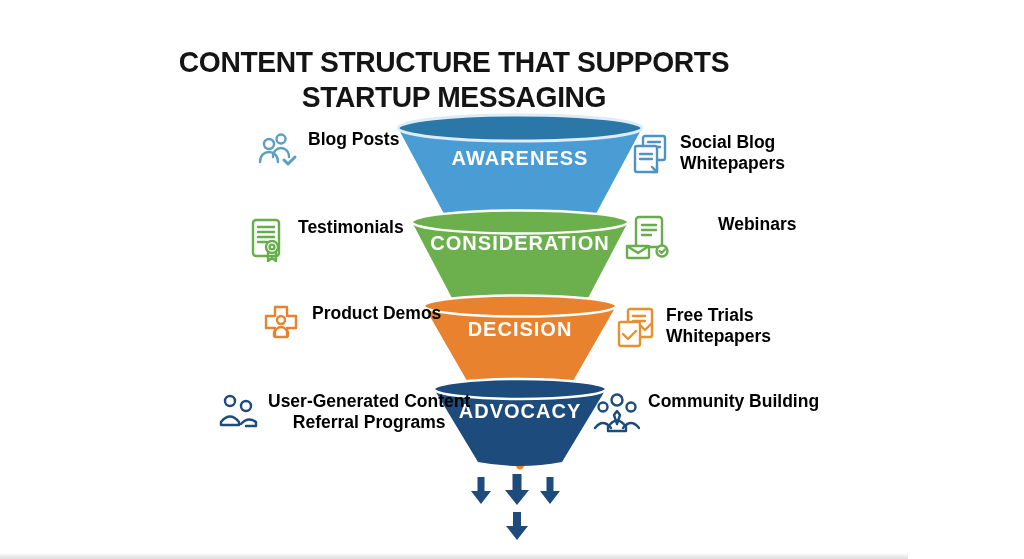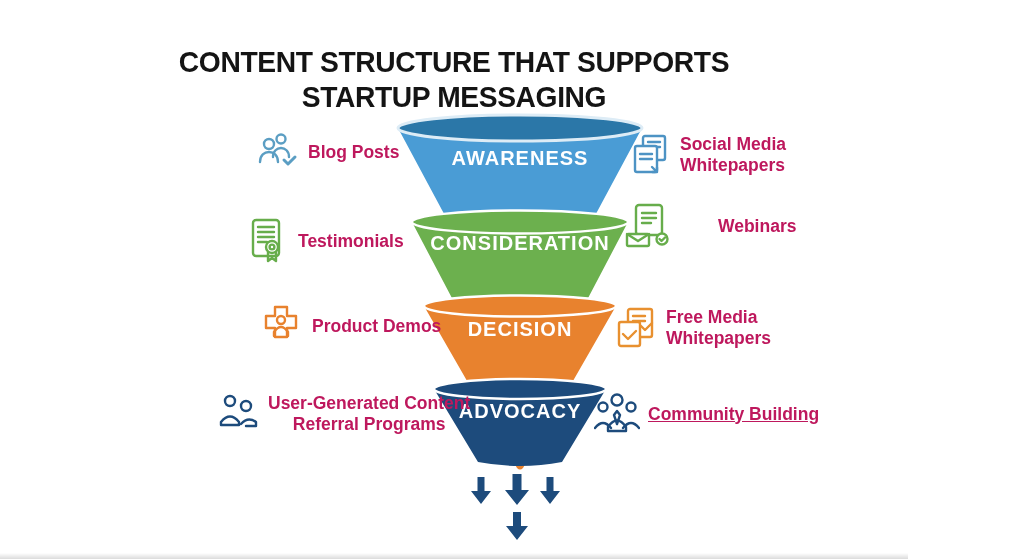--- a/index.html
+++ b/index.html
@@ -5,22 +5,22 @@
   html,body{margin:0;padding:0;background:#ffffff;}
   .canvas{position:relative;width:908px;height:559px;background:#ffffff;overflow:hidden;
           font-family:"Liberation Sans",sans-serif;}
   .title{position:absolute;top:24px;left:0;width:100%;text-align:center;
          font-weight:bold;font-size:30px;line-height:35px;color:#141414;
          letter-spacing:-0.4px;transform:scaleX(.94);transform-origin:50% 0;}
   .title span{display:block;}
   .funnel-svg{position:absolute;left:0;top:0;}
   .stage-label{font-family:"Liberation Sans",sans-serif;font-size:20px;font-weight:bold;
                letter-spacing:1px;}
-  .side-item{position:absolute;display:flex;align-items:center;gap:8px;
-             color:#be185d;font-size:17.5px;line-height:21px;font-weight:600;}
+  .side-item{position:absolute;display:flex;gap:8px;
+             color:#000000;font-size:17.5px;line-height:21px;font-weight:600;}
   .side-item .txt span{display:block;white-space:nowrap;}
   .side-item .txt.center-lines{text-align:center;}
   .icon{flex:0 0 auto;}
   .logo{position:absolute;left:933px;top:477px;width:84px;text-align:center;}
   .logo-text{font-size:21px;font-weight:bold;letter-spacing:-0.3px;margin-top:-1px;}
   .bottom-fade{position:absolute;left:0;bottom:0;width:100%;height:6px;
                background:linear-gradient(to bottom,rgba(0,0,0,0),rgba(0,0,0,0.14));}
 </style>
 </head>
 <body>
@@ -125,26 +125,26 @@
 
   <div class="side-item" style="left:628px;top:132px;">
     <svg class="icon" width="44" height="46" viewBox="0 0 44 46" fill="none" stroke-width="2.4" stroke-linecap="round" stroke-linejoin="round" stroke="#4d93c4">
       <rect x="15" y="4" width="22" height="24" rx="2"></rect>
       <path d="M20,10 h12 M20,15 h12"></path>
       <rect x="7" y="14" width="22" height="26" rx="2" fill="#ffffff"></rect>
       <path d="M12,22 h12 M12,27 h12"></path>
       <path d="M24,35 l5,5 m0,-4.5 v4.5 h-4.5"></path>
     </svg>
     <div class="txt">
-      <span>Social Media</span>
+      <span>Social Blog</span>
       <span>Whitepapers</span>
     </div>
   </div>
 
-  <div class="side-item" style="left:624px;top:202px;gap:48px;">
+  <div class="side-item" style="left:624px;top:214px;gap:48px;">
     <svg class="icon" width="46" height="48" viewBox="0 0 46 48" fill="none" stroke-width="2.4" stroke-linecap="round" stroke-linejoin="round" stroke="#67ad4b">
       <rect x="12" y="3" width="26" height="30" rx="3"></rect>
       <path d="M18,11 h14 M18,16 h14 M18,21 h9"></path>
       <rect x="3" y="32" width="22" height="12" rx="1.5" fill="#ffffff"></rect>
       <path d="M3,32 l11,7 l11,-7"></path>
       <circle cx="38" cy="37" r="5.5" fill="#ffffff"></circle>
       <path d="M35.5,37 l2,2 l3.5,-3.5"></path>
     </svg>
     <div class="txt">
       <span>Webinars</span>
@@ -154,26 +154,26 @@
 
   <div class="side-item" style="left:614px;top:305px;">
     <svg class="icon" width="44" height="46" viewBox="0 0 44 46" fill="none" stroke-width="2.4" stroke-linecap="round" stroke-linejoin="round" stroke="#e8902f">
       <rect x="14" y="4" width="24" height="28" rx="2"></rect>
       <path d="M19,11 h12 M19,16 h12"></path>
       <path d="M27,21 l4,4 l7,-7"></path>
       <rect x="5" y="17" width="21" height="24" rx="2" fill="#ffffff"></rect>
       <path d="M9,29 l5,5 l8,-8"></path>
     </svg>
     <div class="txt">
-      <span>Free Media</span>
+      <span>Free Trials</span>
       <span>Whitepapers</span>
     </div>
   </div>
 
-  <div class="side-item" style="left:594px;top:391px;text-decoration:underline;">
+  <div class="side-item" style="left:594px;top:391px;">
     <svg class="icon" width="46" height="46" viewBox="0 0 46 46" fill="none" stroke-width="2.4" stroke-linecap="round" stroke-linejoin="round" stroke="#1d4b7c">
       <circle cx="9" cy="16" r="4.5"></circle>
       <path d="M1,37 q8,-10 16,0"></path>
       <circle cx="37" cy="16" r="4.5"></circle>
       <path d="M29,37 q8,-10 16,0"></path>
       <circle cx="23" cy="9" r="5.5"></circle>
       <path d="M14,36 q9,-13 18,0 v4 h-18 z"></path>
       <path d="M23,20 l3,4 l-3,9 l-3,-9 z"></path>
     </svg>
     <div class="txt">

